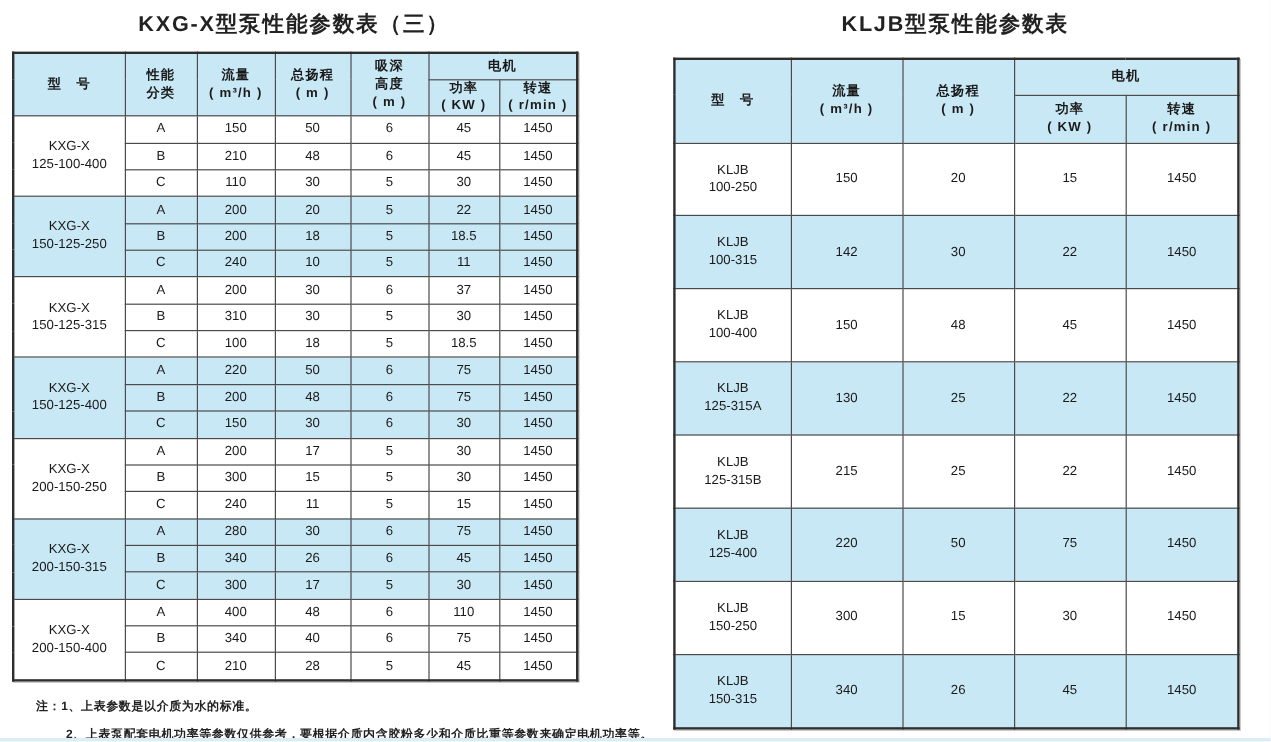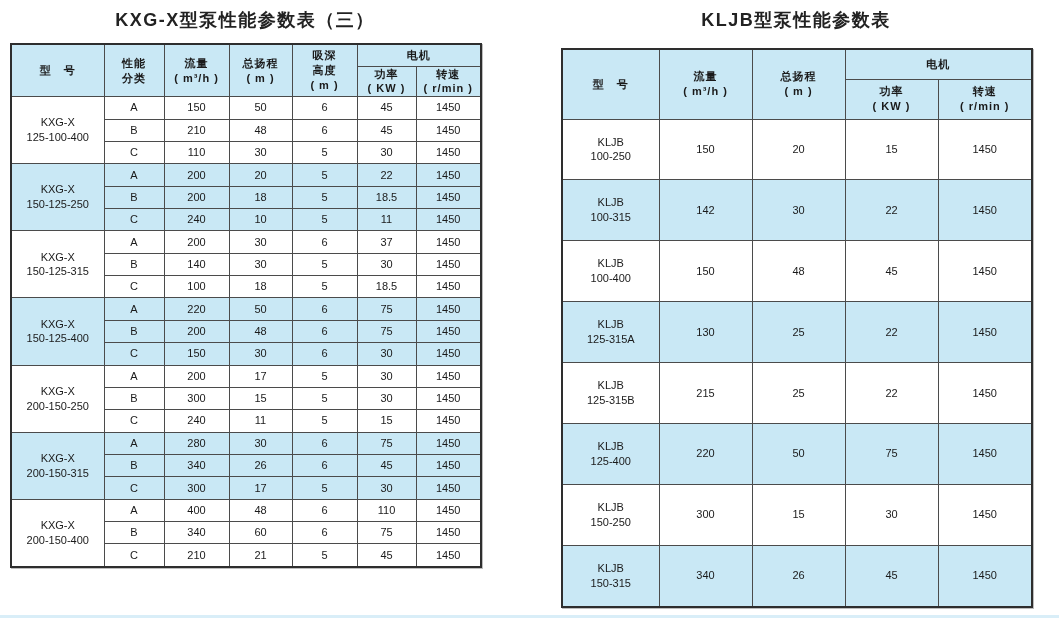--- a/index.html
+++ b/index.html
@@ -175,21 +175,21 @@
 150-125-315</td>
             <td>A</td>
             <td>200</td>
             <td>30</td>
             <td>6</td>
             <td>37</td>
             <td>1450</td>
           </tr>
           <tr>
             <td>B</td>
-            <td>140</td>
+            <td>310</td>
             <td>30</td>
             <td>5</td>
             <td>30</td>
             <td>1450</td>
           </tr>
           <tr>
             <td>C</td>
             <td>100</td>
             <td>18</td>
             <td>5</td>
@@ -280,35 +280,39 @@
             <td>A</td>
             <td>400</td>
             <td>48</td>
             <td>6</td>
             <td>110</td>
             <td>1450</td>
           </tr>
           <tr>
             <td>B</td>
             <td>340</td>
-            <td>60</td>
+            <td>40</td>
             <td>6</td>
             <td>75</td>
             <td>1450</td>
           </tr>
           <tr>
             <td>C</td>
             <td>210</td>
-            <td>21</td>
+            <td>28</td>
             <td>5</td>
             <td>45</td>
             <td>1450</td>
           </tr>
         </tbody>
     </table>
+    <div class="notes">
+      <div class="note-1">注：1、上表参数是以介质为水的标准。</div>
+      <div class="note-2">2、上表泵配套电机功率等参数仅供参考，要根据介质内含胶粉多少和介质比重等参数来确定电机功率等。</div>
+    </div>
   </div>
 
   <div class="table-block block-right">
     <div class="tbl-title">KLJB型泵性能参数表</div>
     <table class="spec" id="kljb-table">
       <colgroup>
         <col style="width:97px">
           <col style="width:93px">
           <col style="width:93px">
         <col style="width:93px">

